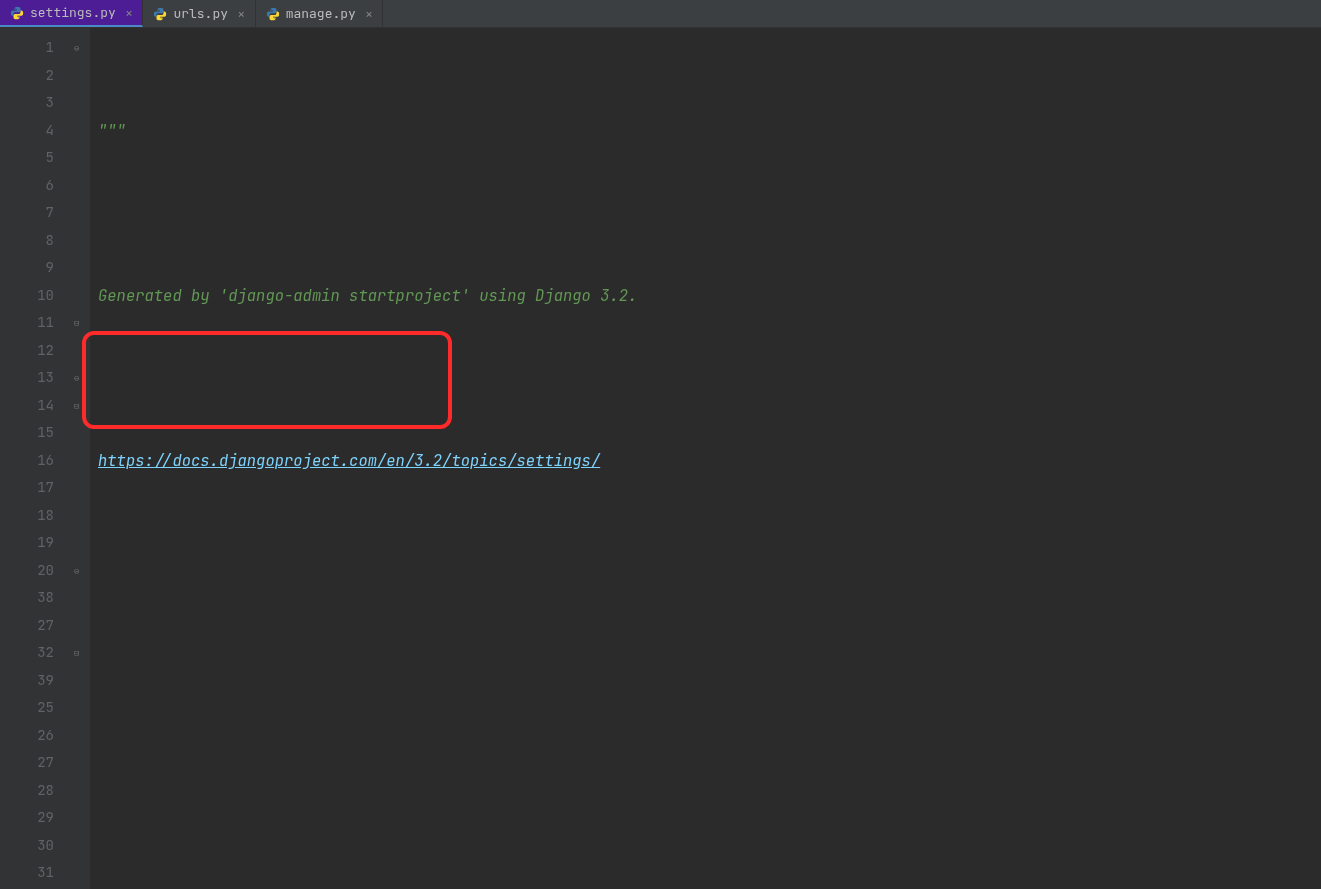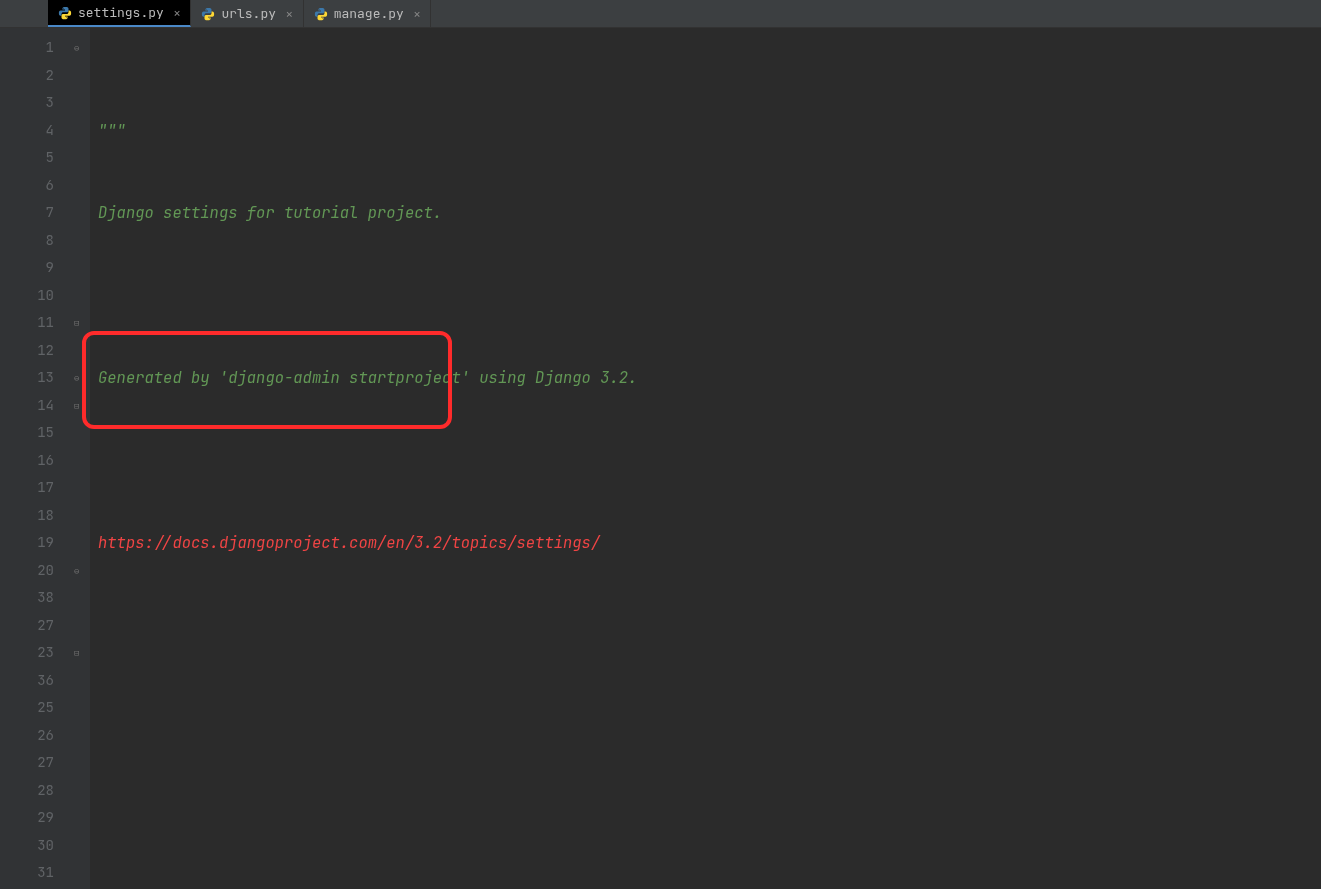--- a/index.html
+++ b/index.html
@@ -22,23 +22,22 @@
     display: flex;
     align-items: center;
     padding: 0 10px;
     gap: 6px;
     color: #bbbbbb;
     font-size: 13px;
     cursor: pointer;
     border-right: 1px solid #323232;
   }
   .tab.active {
-    background: #000000;
+    background: #4c1d95;
     border-bottom: 2px solid #4a88c7;
-    margin-left: 48px;
   }
   .tab .file-icon {
     width: 14px;
     height: 14px;
     position: relative;
   }
   .close-x {
     font-size: 11px;
     color: #888;
     margin-left: 4px;
@@ -81,21 +80,21 @@
     flex: 1;
     padding-top: 6px;
     padding-left: 8px;
     line-height: 27.5px;
     white-space: pre;
     font-size: 15.5px;
     position: relative;
   }
   .code .row { height: 27.5px; }
   .docstring { color: #629755; font-style: italic; }
-  .link { color: #ef4444; font-style: italic; }
+  .link { color: #7dd3fc; font-style: italic; text-decoration: underline; }
   .highlight-box {
     position: absolute;
     border: 4px solid #ff2b2b;
     border-radius: 12px;
     left: -8px;
     top: 303px;
     width: 370px;
     height: 98px;
     pointer-events: none;
   }
@@ -155,22 +154,22 @@
     <div class="ln">13</div>
     <div class="ln">14</div>
     <div class="ln">15</div>
     <div class="ln">16</div>
     <div class="ln">17</div>
     <div class="ln">18</div>
     <div class="ln">19</div>
     <div class="ln">20</div>
     <div class="ln">38</div>
     <div class="ln">27</div>
-    <div class="ln">23</div>
-    <div class="ln">36</div>
+    <div class="ln">32</div>
+    <div class="ln">39</div>
     <div class="ln">25</div>
     <div class="ln">26</div>
     <div class="ln">27</div>
     <div class="ln">28</div>
     <div class="ln">29</div>
     <div class="ln">30</div>
     <div class="ln">31</div>
   </div>
   <div class="fold-col">
     <div class="fold">
@@ -206,21 +205,20 @@
     <div class="fold"></div>
       <div class="fold"></div>
     <div class="fold">
         <span class="fold-mark">⊟</span>
       </div>
   </div>
 
   <div class="code">
     <div class="highlight-box"></div>
     <div class="row"><span class="docstring">"""</span></div>
-    <div class="row"><span class="docstring">Django settings for tutorial project.</span></div>
     <div class="row"><span class="docstring"></span></div>
     <div class="row"><span class="docstring">Generated by 'django-admin startproject' using Django 3.2.</span></div>
     <div class="row"><span class="docstring"></span></div>
     <div class="row"><span class="link">https://docs.djangoproject.com/en/3.2/topics/settings/</span></div>
     <div class="row"><span class="docstring"></span></div>
     
     
     
     
     

